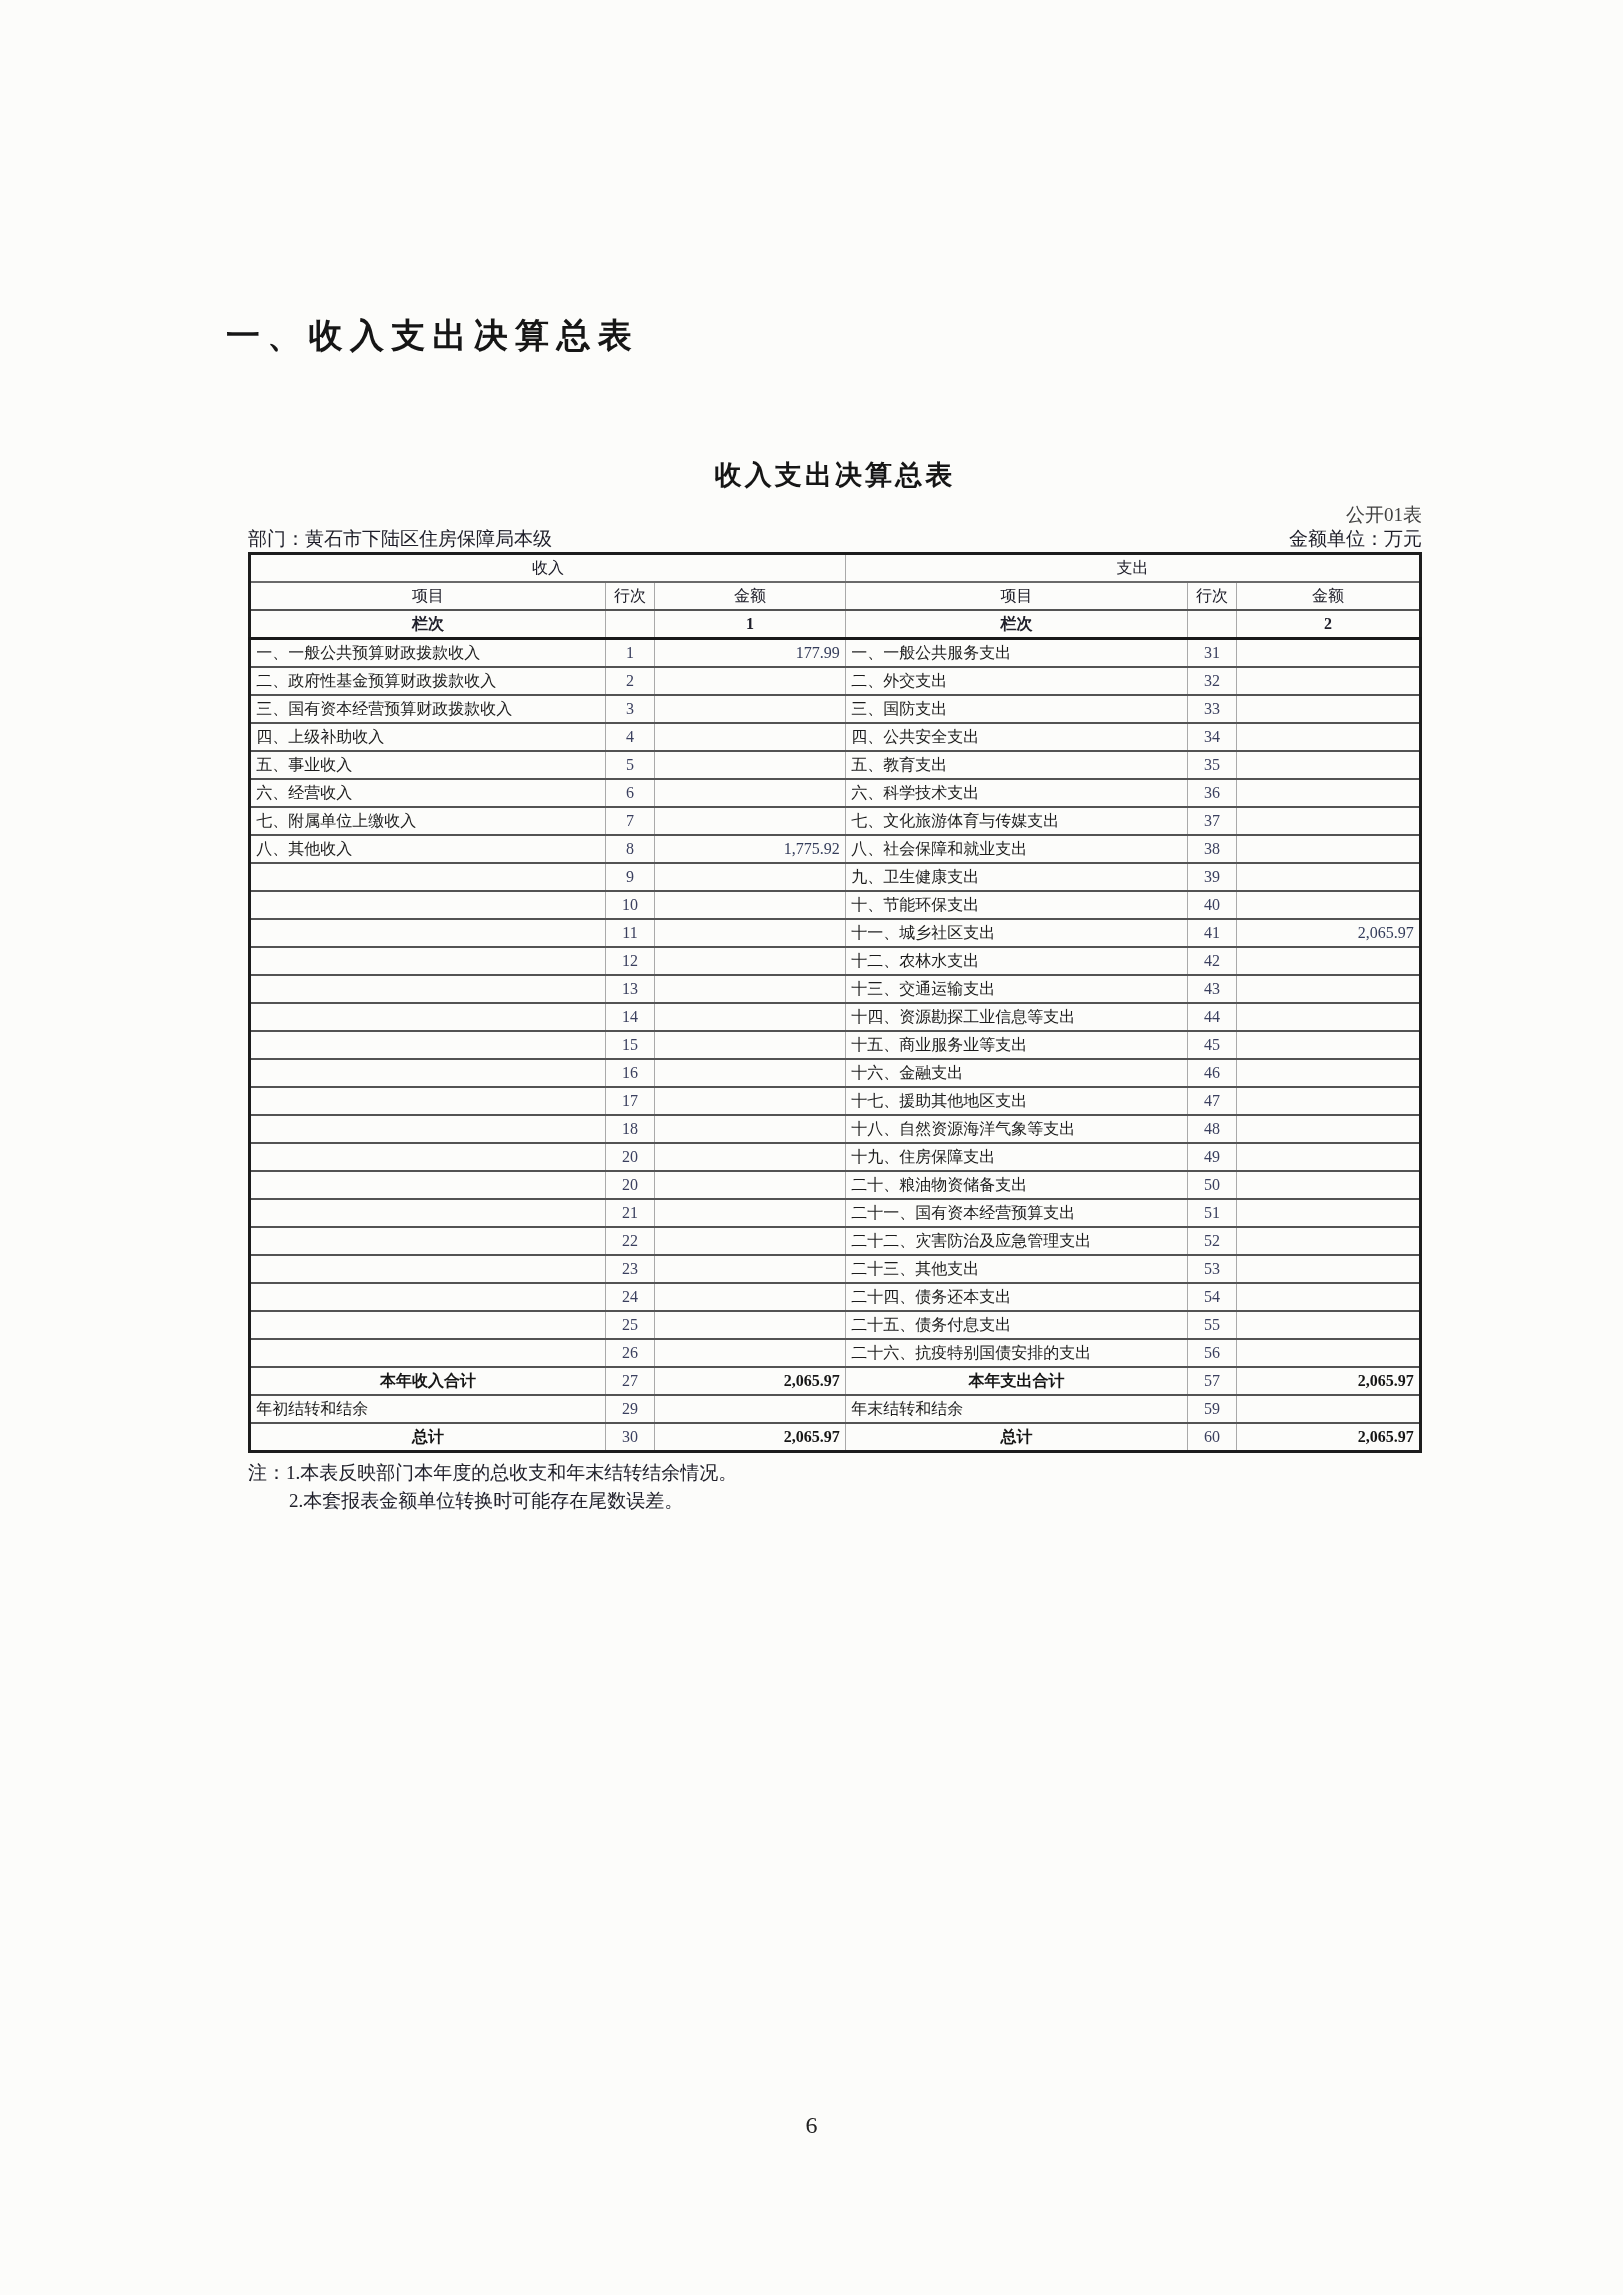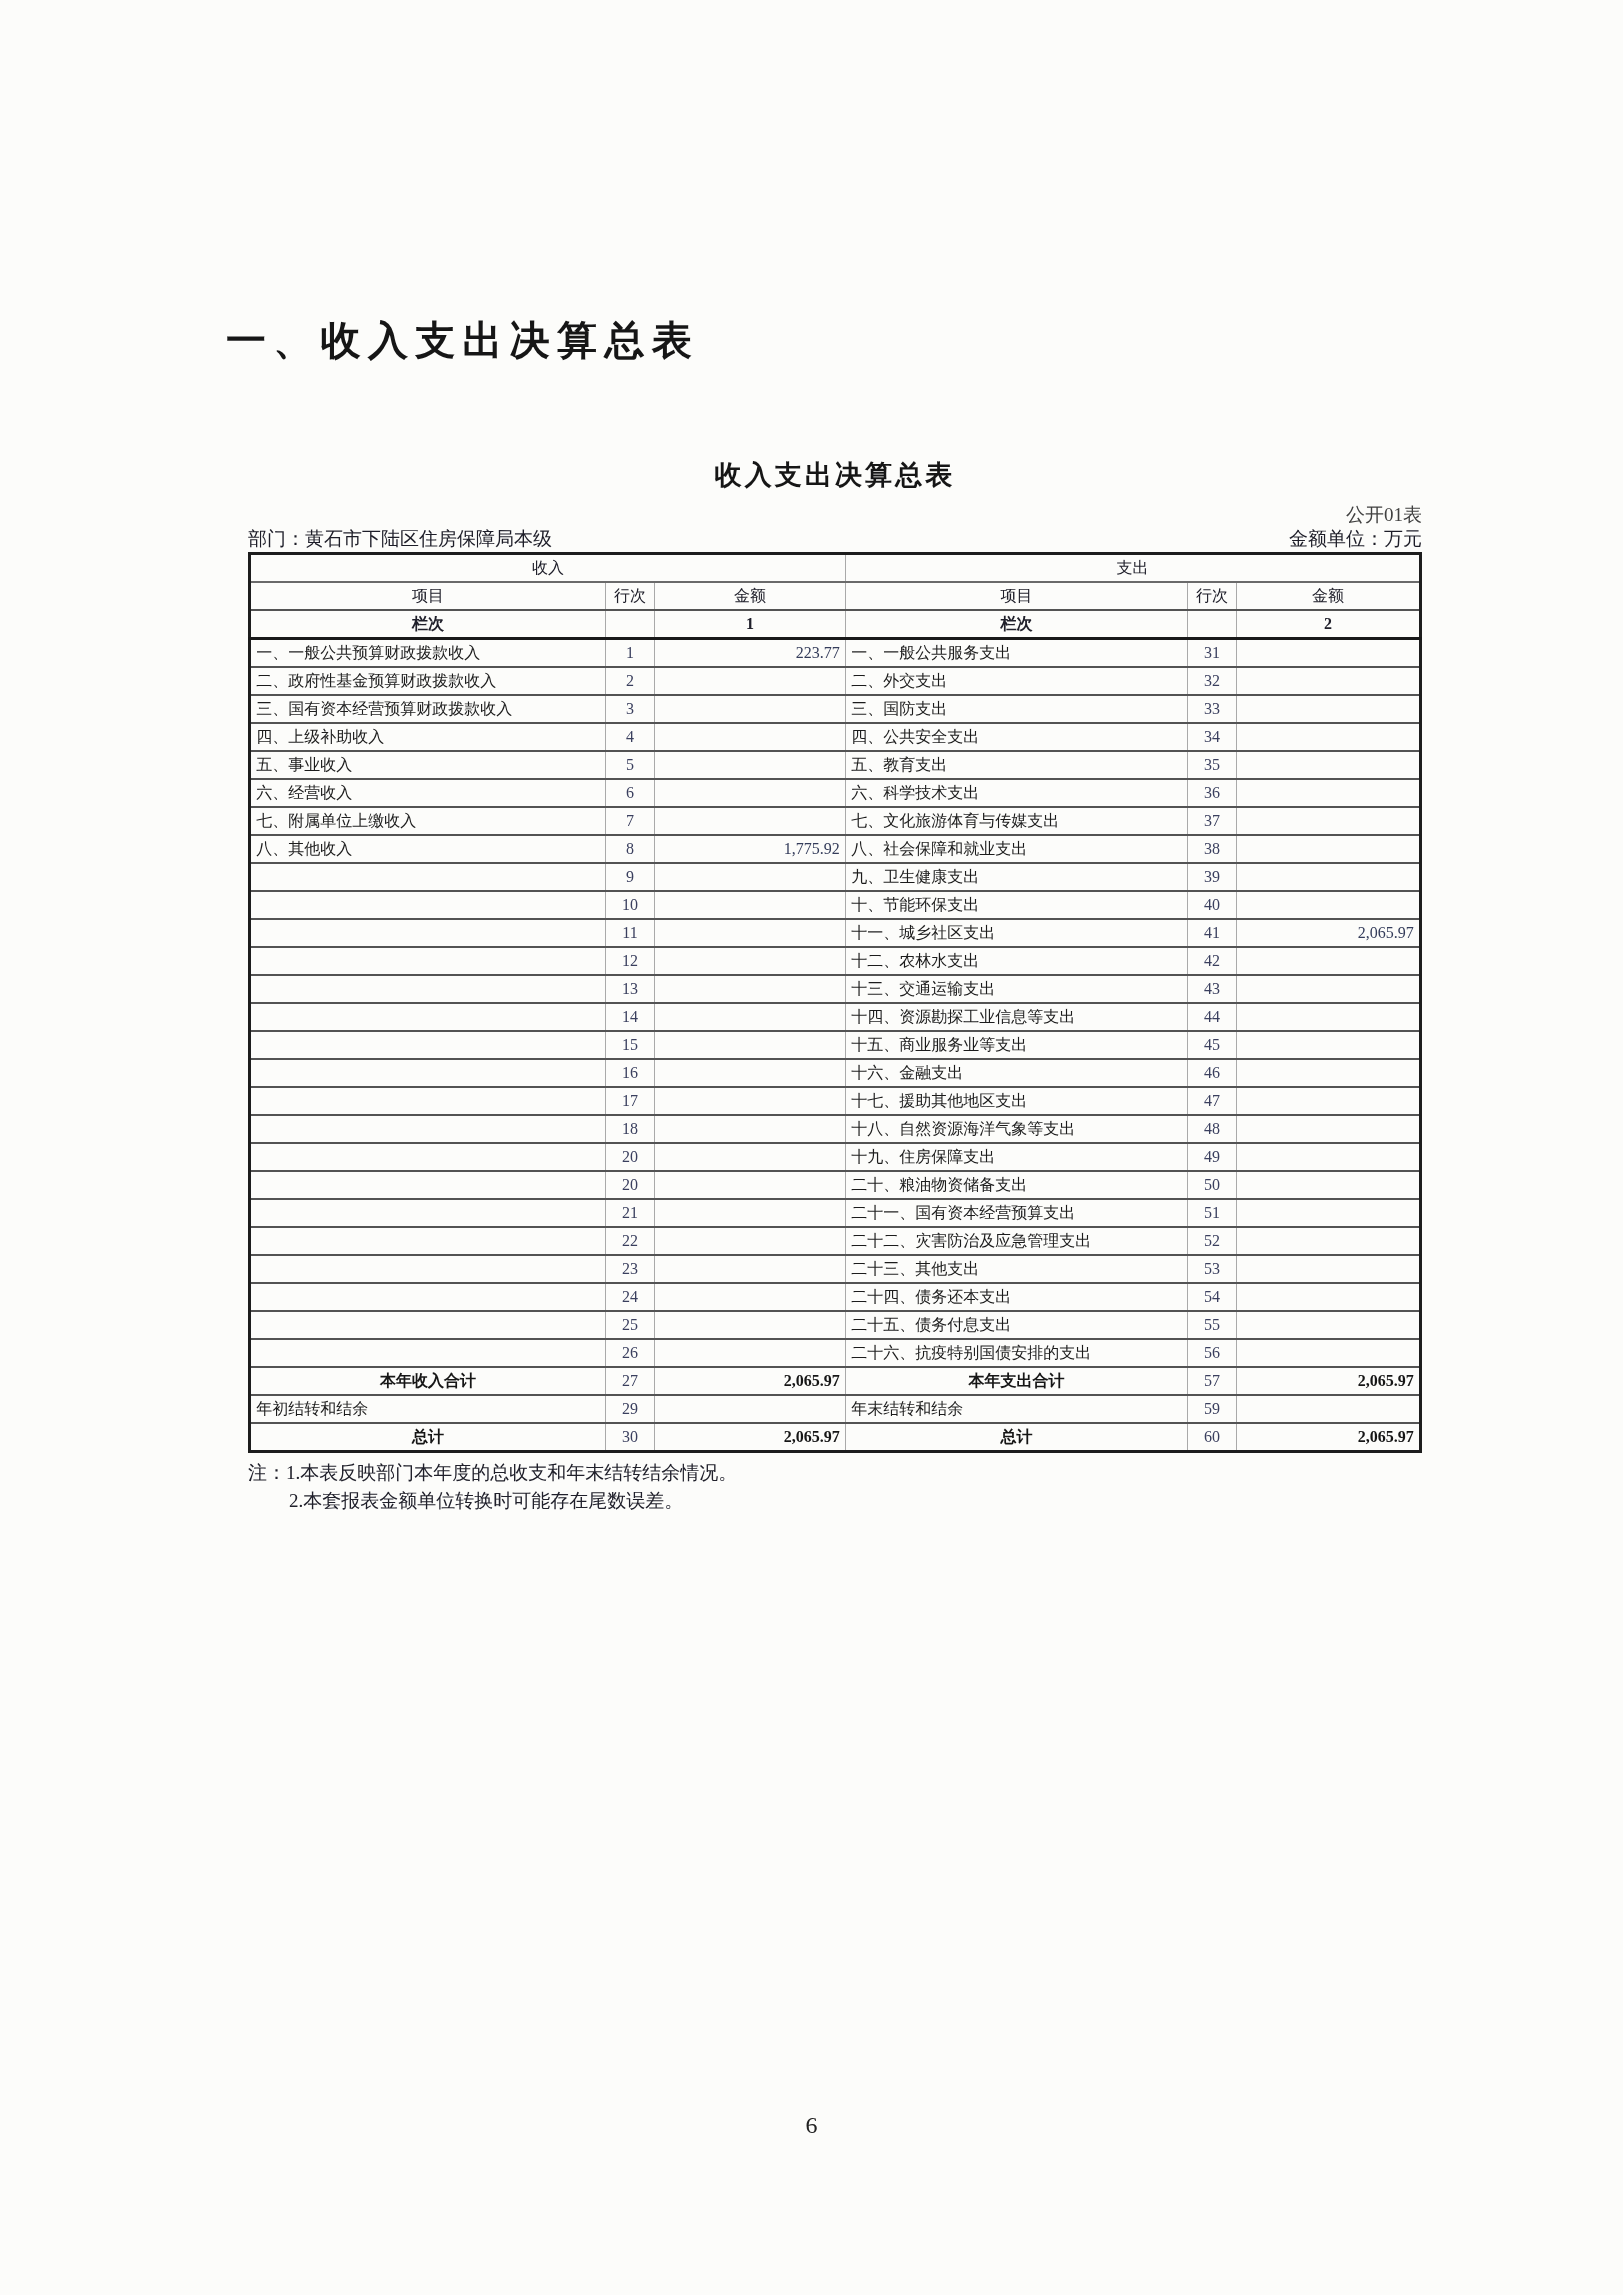--- a/index.html
+++ b/index.html
@@ -15,21 +15,21 @@
     font-family: "Liberation Serif", serif;
     color: #1b1b1b;
     overflow: hidden;
   }
   .section-heading {
     position: absolute;
     left: 226px;
     top: 313px;
     margin: 0;
     font-family: "Liberation Sans", sans-serif;
-    font-size: 40px;
+    font-size: 34px;
     font-weight: bold;
     letter-spacing: 7.3px;
     color: #161616;
   }
   .sheet {
     position: absolute;
     left: 248px;
     top: 460px;
     width: 1174px;
   }
@@ -147,21 +147,21 @@
           <th>1</th>
           <th>栏次</th>
           <th></th>
           <th>2</th>
         </tr>
       </thead>
       <tbody>
   <tr>
     <td class="cell-item">一、一般公共预算财政拨款收入</td>
     <td class="cell-line">1</td>
-    <td class="cell-amount">223.77</td>
+    <td class="cell-amount">177.99</td>
     <td class="cell-item">一、一般公共服务支出</td>
     <td class="cell-line">31</td>
     <td class="cell-amount"></td>
   </tr>
 
   <tr>
     <td class="cell-item">二、政府性基金预算财政拨款收入</td>
     <td class="cell-line">2</td>
     <td class="cell-amount"></td>
     <td class="cell-item">二、外交支出</td>

